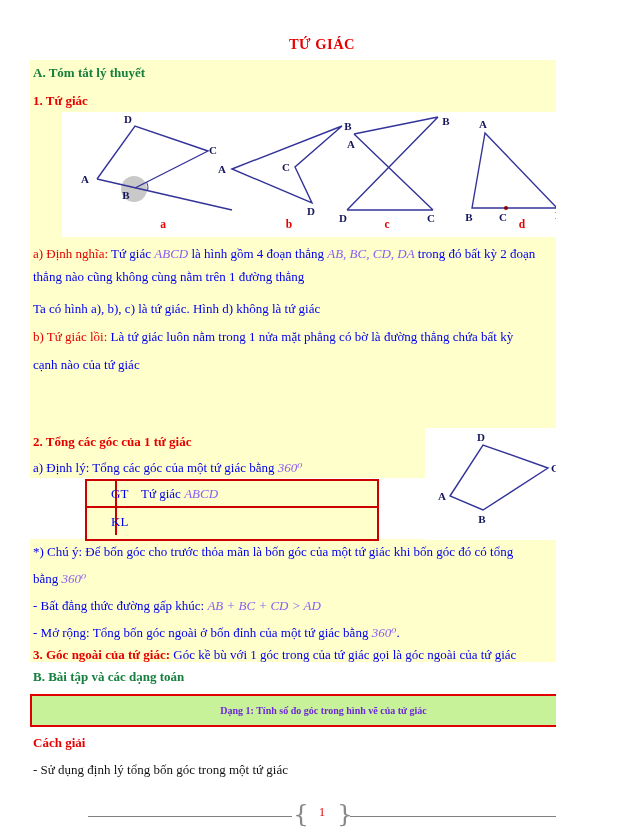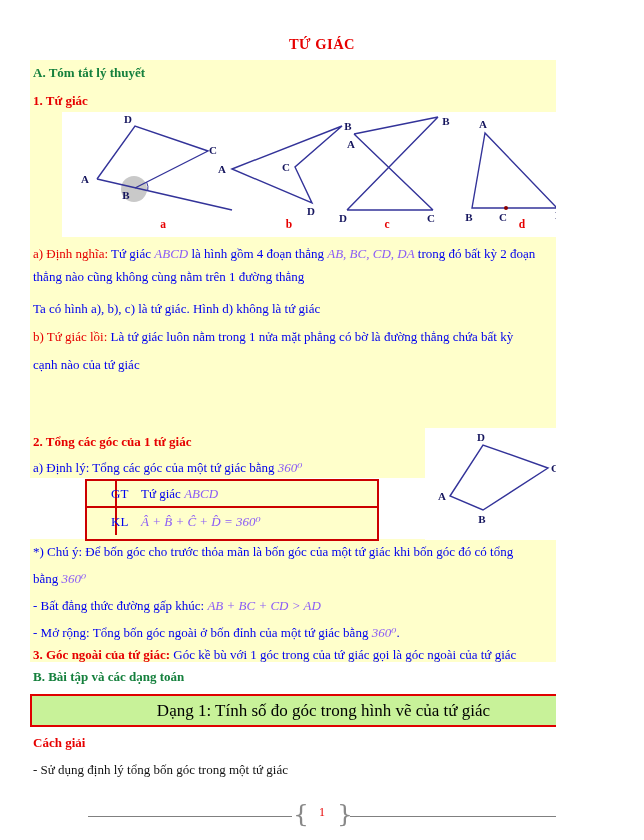--- a/index.html
+++ b/index.html
@@ -19,21 +19,21 @@
   .m{font-style:italic;color:#8b5cf6;text-align:center;}
   .gtkl{position:absolute;left:85px;top:479px;width:290px;height:58px;
         border:2px solid #CC0000;background:#FFFFCB;display:grid;
         grid-template-columns:30px 1fr;grid-template-rows:27px 27px;}
   .gtkl .cell{border-right:2px solid #CC0000;border-bottom:2px solid #CC0000;
         display:flex;align-items:center;padding-left:24px;font-size:13px;color:#0000EE;}
   .gtkl .cell.last-col{border-right:none;}
   .gtkl .cell.last-row{border-bottom:none;}
   .banner{position:absolute;left:30px;top:694px;width:583px;height:29px;background:#C8F299;
           border:2px solid #E00000;text-align:center;line-height:29px;
-          font-size:17px;font-weight:normal;color:#000000;}
+          font-size:10px;font-weight:bold;color:#6d28d9;}
   .fline{position:absolute;top:816px;height:1px;background:#808080;}
   .brace{position:absolute;top:799px;font-size:25px;color:#888888;font-family:"DejaVu Serif",serif;}
   .pagenum{position:absolute;top:805px;font-size:12px;color:#E60000;width:16px;text-align:center;}
   svg text{font-family:"Liberation Serif","DejaVu Serif",serif;font-size:11px;font-weight:600;fill:#15155E;}
   svg text.cap{fill:#E60000;font-weight:bold;font-size:11.5px;}
 </style>
 </head>
 <body>
 
 <div class="page">
@@ -109,23 +109,20 @@
       <text x="57" y="95" text-anchor="middle">B</text>
     </svg>
   </div>
 
   <div class="gtkl">
     <div class="cell">GT</div>
     <div class="cell last-col">
       <span>Tứ giác </span>&nbsp;<span class="m">ABCD</span>
     </div>
     <div class="cell last-row">KL</div>
-    <div class="cell last-col last-row">
-      <span class="m">Â + B̂ + Ĉ + D̂ = 360⁰</span>
-    </div>
   </div>
 
   <div class="ln" style="top:543px">*) Chú ý: Để bốn góc cho trước thỏa mãn là bốn góc của một tứ giác khi bốn góc đó có tổng</div>
   <div class="ln" style="top:570px">
     <span>bằng </span><span class="m">360⁰</span>
   </div>
   <div class="ln" style="top:597px">
     <span>- Bất đẳng thức đường gấp khúc: </span><span class="m">AB + BC + CD &gt; AD</span>
   </div>
   <div class="ln" style="top:624px">

